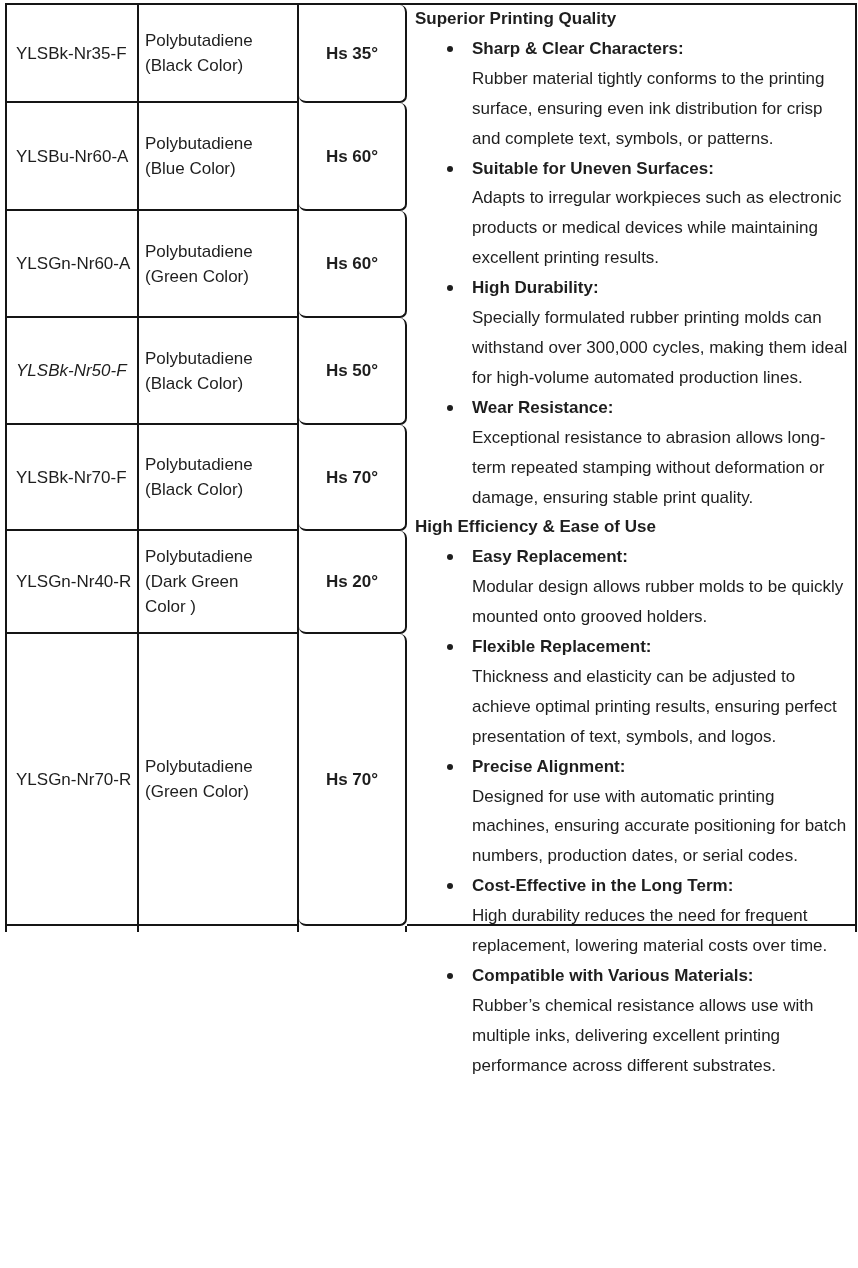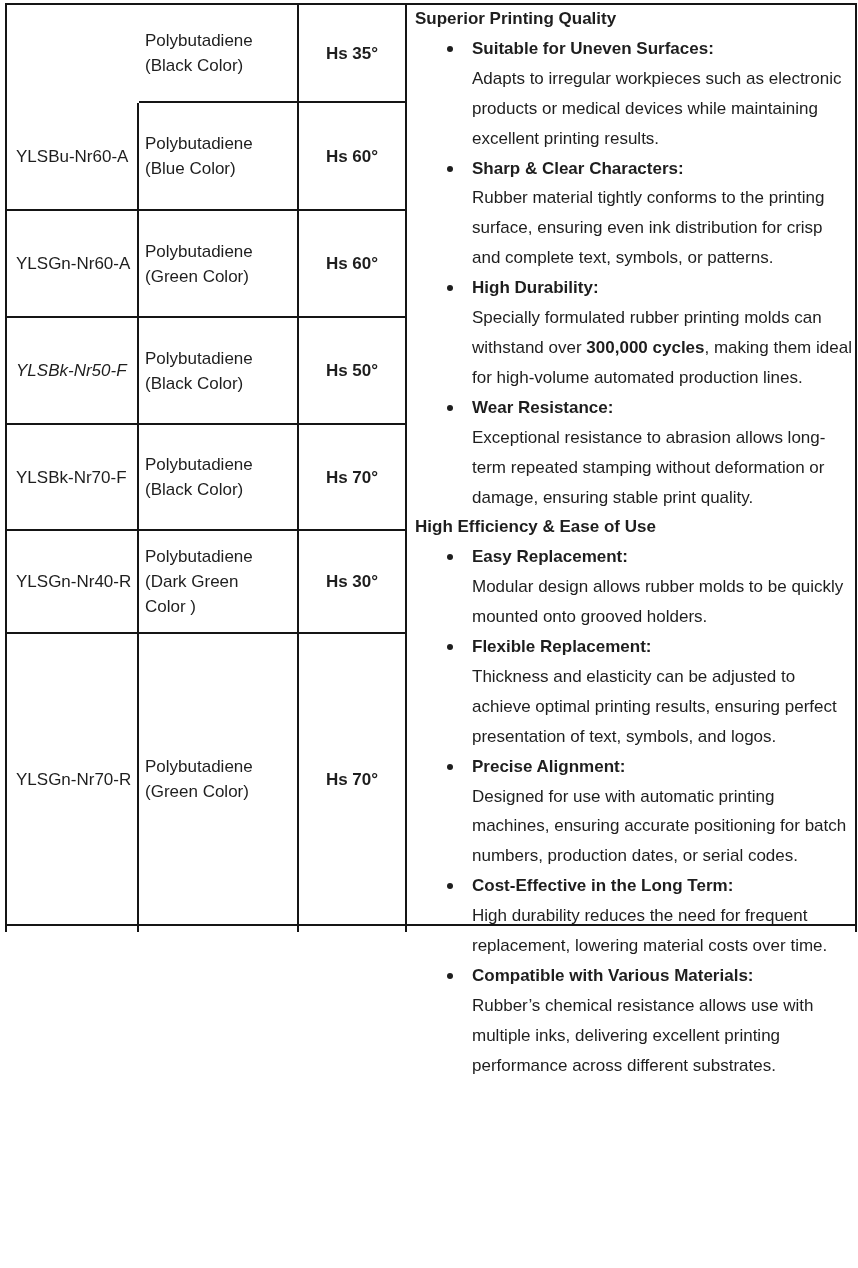--- a/index.html
+++ b/index.html
@@ -27,21 +27,21 @@
     box-sizing:border-box;
     border-right:2px solid #151515;
     border-bottom:2px solid #151515;
     display:flex;
     align-items:center;
     font-size:17px;
     line-height:25px;
   }
   .c-model{grid-column:1;padding-left:9px;white-space:nowrap;}
   .c-material{grid-column:2;padding-left:6px;padding-right:14px;}
-  .c-hardness{grid-column:3;justify-content:center;font-weight:bold;}
+  .c-hardness{grid-column:3;justify-content:center;font-weight:bold;border-radius:7px;}
   .stub{border-bottom:none;}
   .stub.last{border-right:none;}
   .features{
     grid-column:4;
     grid-row:1 / span 7;
     border-right:none;
     display:block;
     padding:0 2px 0 8px;
     font-size:17px;
     line-height:29.9px;
@@ -51,38 +51,38 @@
   .feat-item{position:relative;padding-left:57px;}
   .bullet{
     position:absolute;
     left:32px;top:12px;
     width:6px;height:6px;
     border-radius:50%;
     background:#1e1e1e;
   }
   .feat-title{display:block;font-weight:bold;}
   .feat-body{display:block;}
-  .run-bold{font-weight:bold;}
+  .run-bold{font-weight:normal;}
 </style>
 </head>
 <body>
 
 <div class="grid" id="grid">
   <div class="cell features">
     <div class="feat-inner" id="feat-inner">
         <div class="feat-heading">Superior Printing Quality</div>
         <div class="feat-item">
           <span class="bullet"></span>
-          <span class="feat-title">Suitable for Uneven Surfaces:</span>
-          <span class="feat-body"><span>Adapts to irregular workpieces such as electronic products or medical devices while maintaining excellent printing results.</span></span>
+          <span class="feat-title">Sharp &amp; Clear Characters:</span>
+          <span class="feat-body"><span>Rubber material tightly conforms to the printing surface, ensuring even ink distribution for crisp and complete text, symbols, or patterns.</span></span>
         </div>
         <div class="feat-item">
           <span class="bullet"></span>
-          <span class="feat-title">Sharp &amp; Clear Characters:</span>
-          <span class="feat-body"><span>Rubber material tightly conforms to the printing surface, ensuring even ink distribution for crisp and complete text, symbols, or patterns.</span></span>
+          <span class="feat-title">Suitable for Uneven Surfaces:</span>
+          <span class="feat-body"><span>Adapts to irregular workpieces such as electronic products or medical devices while maintaining excellent printing results.</span></span>
         </div>
         <div class="feat-item">
           <span class="bullet"></span>
           <span class="feat-title">High Durability:</span>
           <span class="feat-body"><span>Specially formulated rubber printing molds can withstand over </span><span class="run-bold">300,000 cycles</span><span>, making them ideal for high-volume automated production lines.</span></span>
         </div>
         <div class="feat-item">
           <span class="bullet"></span>
           <span class="feat-title">Wear Resistance:</span>
           <span class="feat-body"><span>Exceptional resistance to abrasion allows long-term repeated stamping without deformation or damage, ensuring stable print quality.</span></span>
@@ -109,37 +109,38 @@
           <span class="feat-body"><span>High durability reduces the need for frequent replacement, lowering material costs over time.</span></span>
         </div>
         <div class="feat-item">
           <span class="bullet"></span>
           <span class="feat-title">Compatible with Various Materials:</span>
           <span class="feat-body"><span>Rubber’s chemical resistance allows use with multiple inks, delivering excellent printing performance across different substrates.</span></span>
         </div>
       </div>
   </div>
 
+<div class="cell c-model" style="grid-row: 1;">YLSBk-Nr35-F</div>
     <div class="cell c-material" style="grid-row: 1;">Polybutadiene (Black Color)</div>
     <div class="cell c-hardness" style="grid-row: 1;">Hs 35°</div>
     <div class="cell c-model" style="grid-row: 2;">YLSBu-Nr60-A</div>
     <div class="cell c-material" style="grid-row: 2;">Polybutadiene (Blue Color)</div>
     <div class="cell c-hardness" style="grid-row: 2;">Hs 60°</div>
     <div class="cell c-model" style="grid-row: 3;">YLSGn-Nr60-A</div>
     <div class="cell c-material" style="grid-row: 3;">Polybutadiene (Green Color)</div>
     <div class="cell c-hardness" style="grid-row: 3;">Hs 60°</div>
     <div class="cell c-model" style="grid-row: 4; font-style: italic;">YLSBk-Nr50-F</div>
     <div class="cell c-material" style="grid-row: 4;">Polybutadiene (Black Color)</div>
     <div class="cell c-hardness" style="grid-row: 4;">Hs 50°</div>
     <div class="cell c-model" style="grid-row: 5;">YLSBk-Nr70-F</div>
     <div class="cell c-material" style="grid-row: 5;">Polybutadiene (Black Color)</div>
     <div class="cell c-hardness" style="grid-row: 5;">Hs 70°</div>
     <div class="cell c-model" style="grid-row: 6;">YLSGn-Nr40-R</div>
     <div class="cell c-material" style="grid-row: 6;">Polybutadiene (Dark Green Color )</div>
-    <div class="cell c-hardness" style="grid-row: 6;">Hs 30°</div>
+    <div class="cell c-hardness" style="grid-row: 6;">Hs 20°</div>
     <div class="cell c-model" style="grid-row: 7;">YLSGn-Nr70-R</div>
     <div class="cell c-material" style="grid-row: 7;">Polybutadiene (Green Color)</div>
     <div class="cell c-hardness" style="grid-row: 7;">Hs 70°</div>
     <div class="cell stub" style="grid-area: 8 / 1;"></div>
     <div class="cell stub" style="grid-area: 8 / 2;"></div>
     <div class="cell stub" style="grid-area: 8 / 3;"></div>
     <div class="cell stub last" style="grid-area: 8 / 4;"></div>
   </div>
 
 </body></html>

